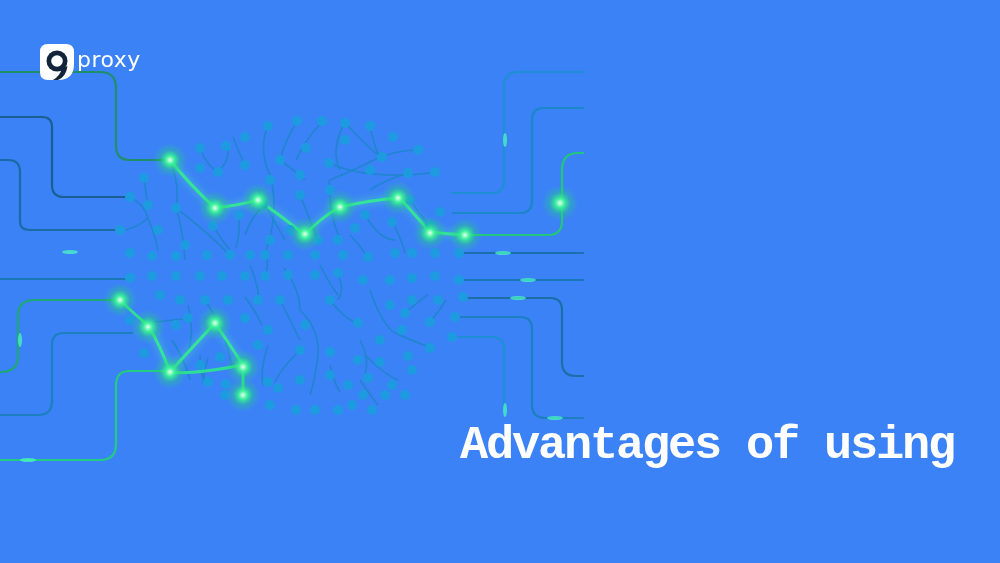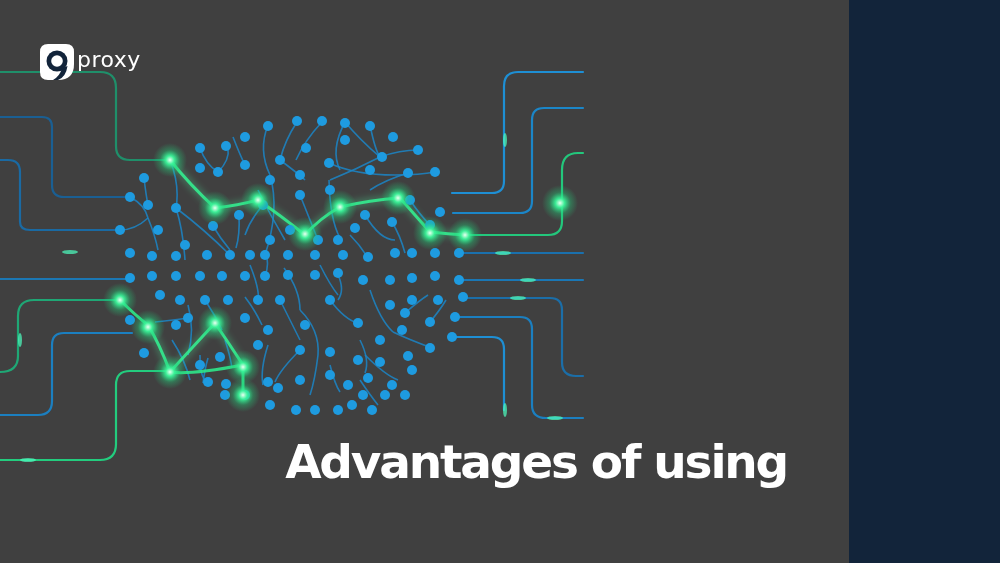--- a/index.html
+++ b/index.html
@@ -6,23 +6,23 @@
       margin: 0;
       padding: 0;
       width: 1000px;
       height: 563px;
       overflow: hidden;
       background: #12243a;
       font-family: "Liberation Sans", sans-serif;
     }
     .canvas {
       position: relative;
-      width: 849px;
+      width: 1000px;
       height: 563px;
-      background: #404040;
+      background: #3b82f6;
       overflow: hidden;
     }
     .illustration {
       position: absolute;
       left: 0;
       top: 0;
       width: 1000px;
       height: 563px;
     }
     .logo {
@@ -345,17 +345,17 @@
   <div class="logo">
     <svg class="logo-mark" viewBox="0 0 34 36" xmlns="http://www.w3.org/2000/svg">
       <path d="M8 0 H26 Q34 0 34 8 V20 Q34 36 18 36 H8 Q0 36 0 28 V8 Q0 0 8 0 Z" fill="#ffffff"></path>
       <circle cx="17" cy="17" r="10.5" fill="#12243a"></circle>
       <circle cx="17" cy="17" r="5.8" fill="#ffffff"></circle>
       <path d="M22 24 Q20 32 13 36 L18 36 Q26 33 27.5 22 Z" fill="#12243a"></path>
     </svg>
     <span class="logo-text">proxy</span>
   </div>
 
-  <h1 class="headline" style="margin:16px;">
+  <h1 class="headline" style="margin:0;font-family:Liberation Mono, monospace;">
     <span>Advantages of using</span>
   </h1>
 
 </div>
 
 </body></html>

